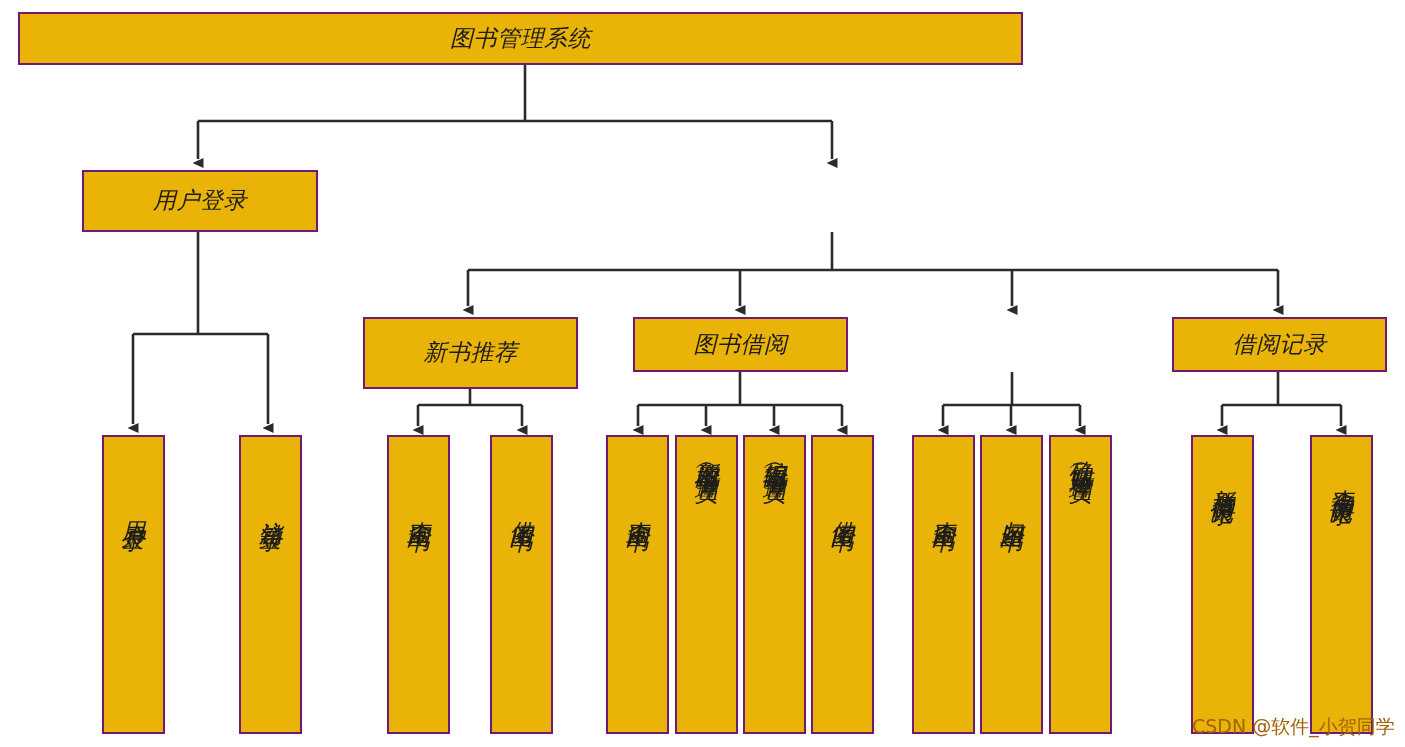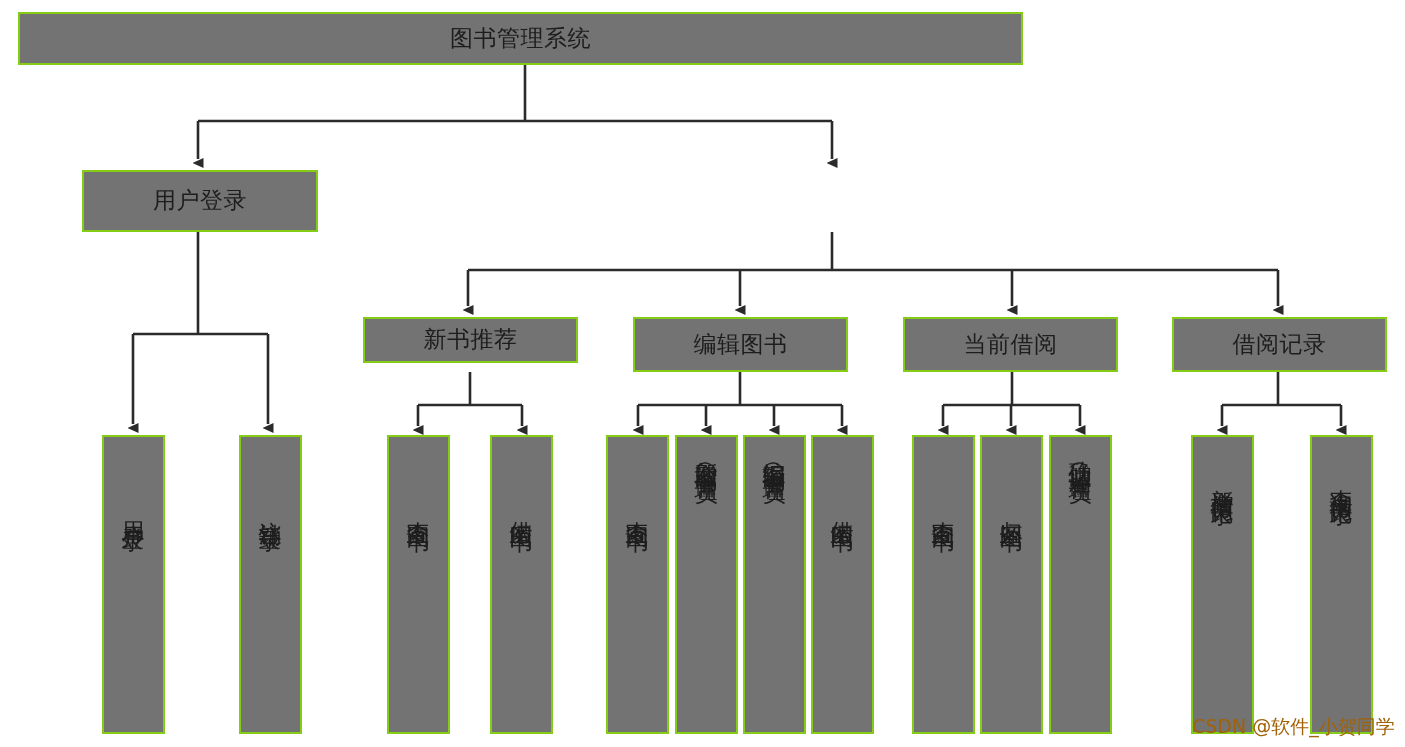--- a/index.html
+++ b/index.html
@@ -20,26 +20,27 @@
   svg.edges {
     position: absolute;
     top: 0;
     left: 0;
     width: 1405px;
     height: 747px;
   }
   .node {
     position: absolute;
     box-sizing: border-box;
-    background: #737373;
-    border: 2px solid #84cc16;
+    background: #eab308;
+    border: 2px solid #701a75;
     display: flex;
     align-items: center;
     justify-content: center;
     z-index: 2;
+    font-style: italic;
   }
   .node .label {
     color: #1d1d1d;
     text-align: center;
     line-height: 1.18;
     letter-spacing: 0.5px;
   }
   .node.horizontal .label {
     writing-mode: horizontal-tb;
     font-size: 23px;
@@ -132,28 +133,25 @@
   </svg>
 
   <div class="node horizontal root" style="left:18px; top:12px; width:1005px; height:53px;">
     <span class="label">图书管理系统</span>
   </div>
 
   <div class="node horizontal" style="left:82px; top:170px; width:236px; height:62px;">
     <span class="label">用户登录</span>
   </div>
 
-  <div class="node horizontal" style="left:363px; top:317px; width:215px; height:46px;">
+  <div class="node horizontal" style="left:363px; top:317px; width:215px; height:72px;">
     <span class="label">新书推荐</span>
   </div>
   <div class="node horizontal" style="left:633px; top:317px; width:215px; height:55px;">
-    <span class="label">编辑图书</span>
-  </div>
-  <div class="node horizontal" style="left:903px; top:317px; width:215px; height:55px;">
-    <span class="label">当前借阅</span>
+    <span class="label">图书借阅</span>
   </div>
   <div class="node horizontal" style="left:1172px; top:317px; width:215px; height:55px;">
     <span class="label">借阅记录</span>
   </div>
 
   <div class="node vertical mid" style="left:102px; top:435px; width:63px; height:299px;">
     <span class="label">用户登录</span>
   </div>
   <div class="node vertical mid" style="left:239px; top:435px; width:63px; height:299px;">
     <span class="label">注销登录</span>

